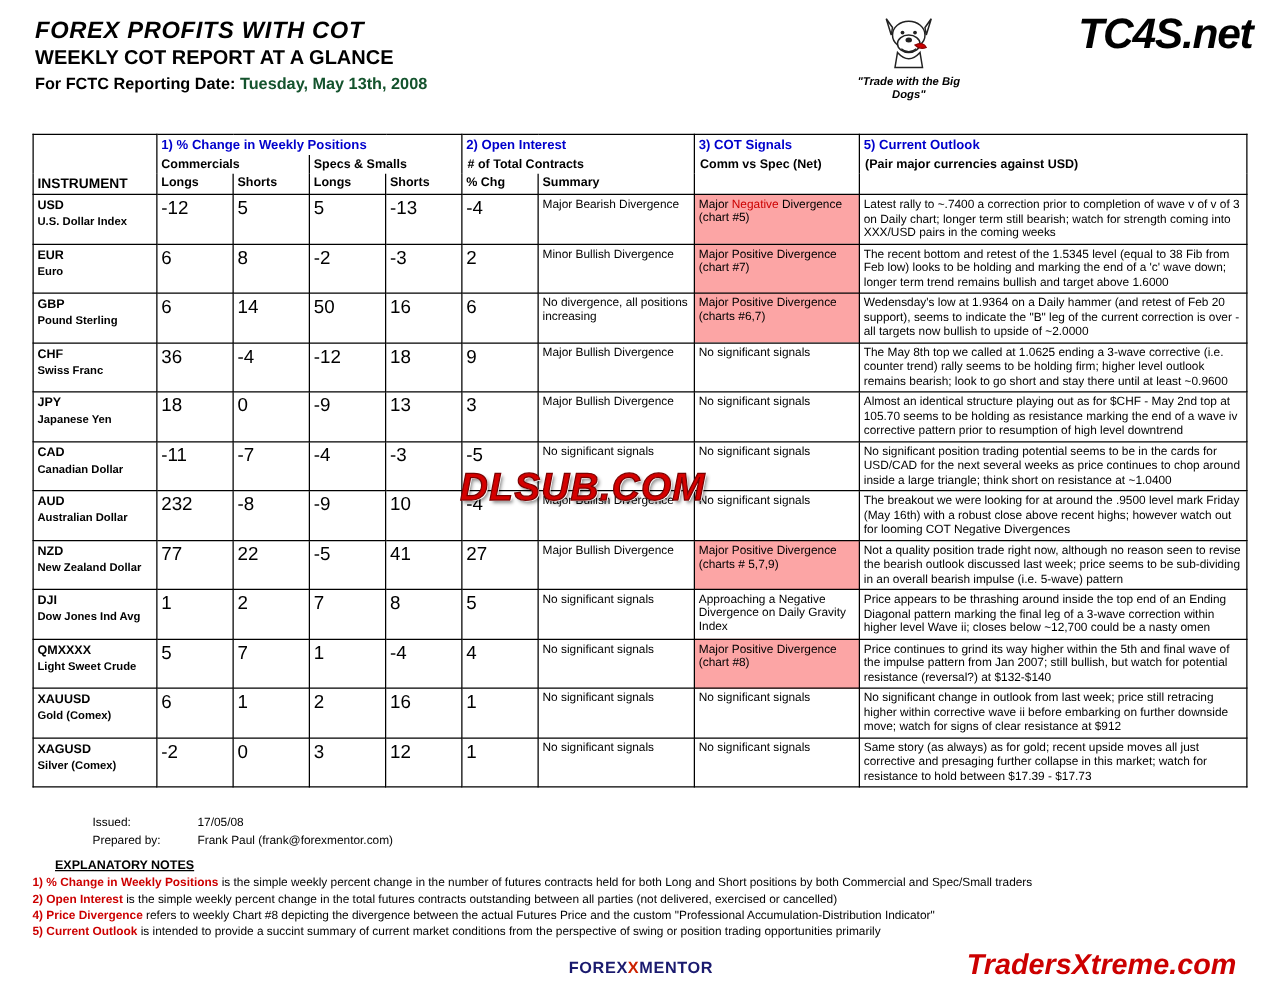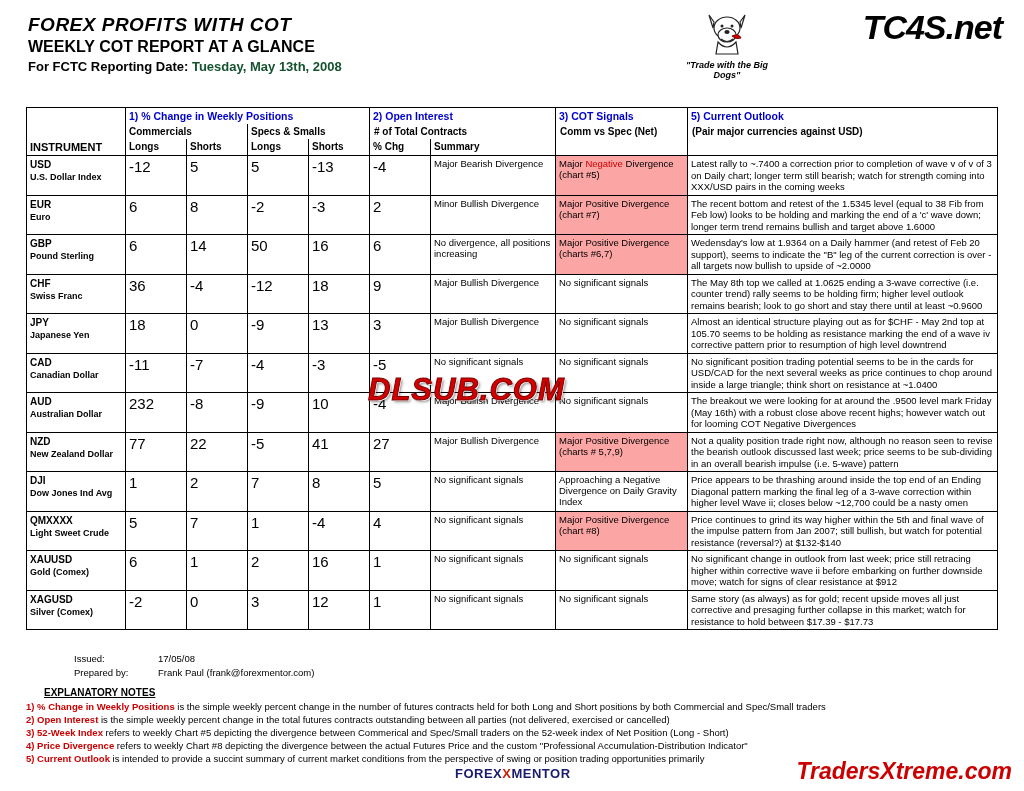--- a/index.html
+++ b/index.html
@@ -51,21 +51,21 @@
   .issrow{white-space:nowrap;}
 
   .notes{position:absolute;left:26px;top:686px;font-size:9.5px;line-height:13px;}
   .notes .title{font-weight:bold;text-decoration:underline;font-size:10px;margin-bottom:1px;padding-left:18px;}
   .notes .n{margin-bottom:0px;}
   .notes .k{color:#cc0000;font-weight:bold;}
 
   
   .fx{position:absolute;left:455px;top:766px;font-size:13px;font-weight:bold;letter-spacing:.5px;color:#1a1a6e;}
   .fx .x{color:#cc2200;}
-  .tx{position:absolute;right:12px;top:758px;font-size:23px;font-weight:bold;font-style:italic;color:#cc0000;}
+  .tx{position:absolute;right:35px;top:758px;font-size:23px;font-weight:bold;font-style:italic;color:#cc0000;}
 
   
   .wm{
     position:absolute;left:368px;top:372px;
     font-size:31px;font-weight:bold;font-style:italic;
     color:#d40000;
     letter-spacing:1px;
     text-shadow:1px 1px 0 #fff, 2px 2px 3px rgba(0,0,0,.45);
     -webkit-text-stroke:1px #7a0000;
     pointer-events:none;
@@ -309,21 +309,20 @@
 <div class="issued">
   <div class="issrow"><span class="lbl">Issued:</span><span>17/05/08</span></div>
   <div class="issrow"><span class="lbl">Prepared by:</span><span>Frank Paul (frank@forexmentor.com)</span></div>
 </div>
 
 <div class="notes">
   <div class="title">EXPLANATORY NOTES</div>
   <div id="notes-list">
       <div class="n"><span class="k">1) % Change in Weekly Positions</span><span> is the simple weekly percent change in the number of futures contracts held for both Long and Short positions by both Commercial and Spec/Small traders</span></div>
       <div class="n"><span class="k">2) Open Interest</span><span> is the simple weekly percent change in the total futures contracts outstanding between all parties (not delivered, exercised or cancelled)</span></div>
-      <div class="n"><span class="k">3) 52-Week Index</span><span> refers to weekly Chart #5 depicting the divergence between Commerical and Spec/Small traders on the 52-week index of Net Position (Long - Short)</span></div>
       <div class="n"><span class="k">4) Price Divergence</span><span> refers to weekly Chart #8 depicting the divergence between the actual Futures Price and the custom "Professional Accumulation-Distribution Indicator"</span></div>
       <div class="n"><span class="k">5) Current Outlook</span><span> is intended to provide a succint summary of current market conditions from the perspective of swing or position trading opportunities primarily</span></div>
     </div>
 </div>
 
 <div class="fx">
   <span>FOREX</span><span class="x">X</span><span>MENTOR</span>
 </div>
 <div class="tx">TradersXtreme.com</div>
 

